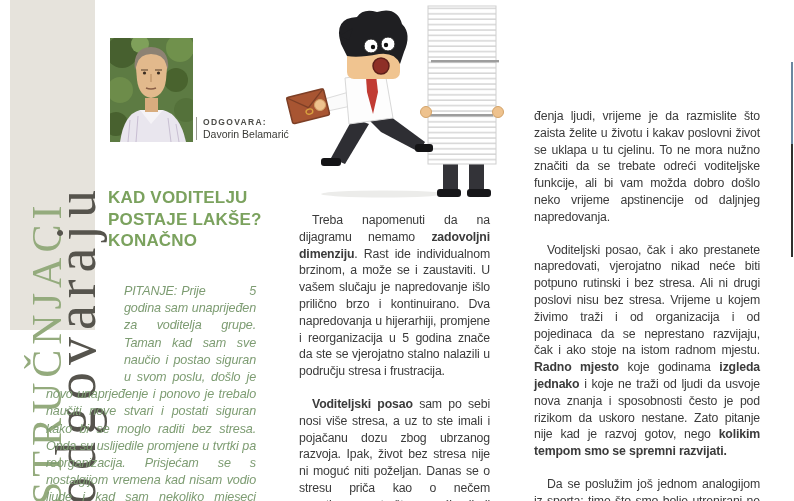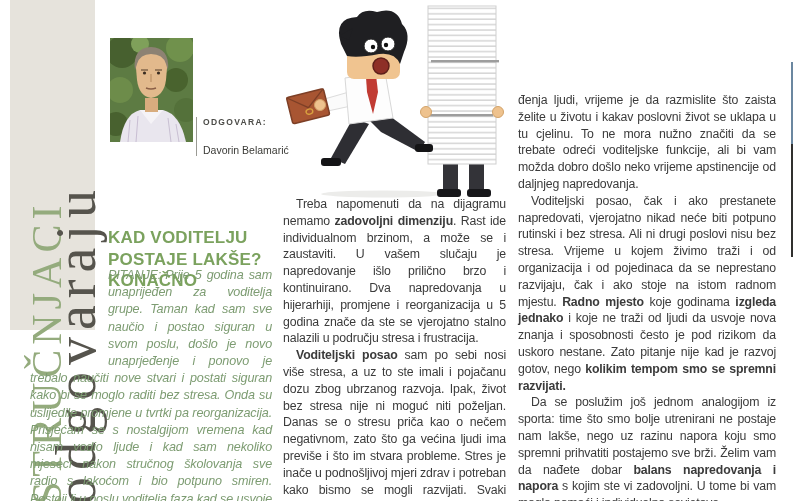--- a/index.html
+++ b/index.html
@@ -9,27 +9,27 @@
   .side-panel{position:absolute;left:10px;top:0;width:85px;height:330px;background:#e6e3dc;}
   .vword{position:absolute;transform:rotate(-90deg);transform-origin:0 0;white-space:nowrap;
          font-family:"Liberation Serif","DejaVu Serif",serif;line-height:1;}
   .vword1{left:26px;top:505px;font-size:42px;letter-spacing:5px;color:#94ab7d;}
   .vword2{left:48px;top:505px;font-size:56px;letter-spacing:7px;color:#56544d;}
   
   .photo{position:absolute;left:110px;top:38px;width:83px;height:104px;}
   
   .byline{position:absolute;left:196px;top:117px;border-left:1px solid #9a9a94;padding-left:6px;}
   .byline .lbl{font-size:8.5px;letter-spacing:1.3px;font-weight:700;color:#4c4c48;}
-  .byline .name{font-size:10.5px;color:#3a3a36;margin-top:17px;}
+  .byline .name{font-size:10.5px;color:#3a3a36;margin-top:1px;}
   
   .heading{position:absolute;left:108px;top:187px;width:170px;color:#7ba25e;
-           font-size:17px;line-height:21.5px;font-weight:700;letter-spacing:.2px;margin-top:40px;}
+           font-size:17px;line-height:21.5px;font-weight:700;letter-spacing:.2px;}
   
   .col{position:absolute;text-align:justify;font-size:12.3px;line-height:16.8px;letter-spacing:-.15px;}
-  .col p{margin:0;}
+  .col p{margin:16px;}
   .col p.ind{text-indent:13px;}
   .q-col{left:30px;top:267px;width:242px;font-style:italic;color:#7d9c72;line-height:17.2px;font-size:12.6px;}
   .q-col .spacer{float:left;width:78px;height:87px;}
   .q-col .qlabel{font-weight:400;margin-right:4px;}
   .m-col{left:283px;top:196px;width:223px;}
   .r-col{left:518px;top:92px;width:258px;}
   
   .illu{position:absolute;left:283px;top:2px;width:232px;height:196px;}
   
   .scan-edge{position:absolute;left:791px;top:62px;width:2px;height:195px;

